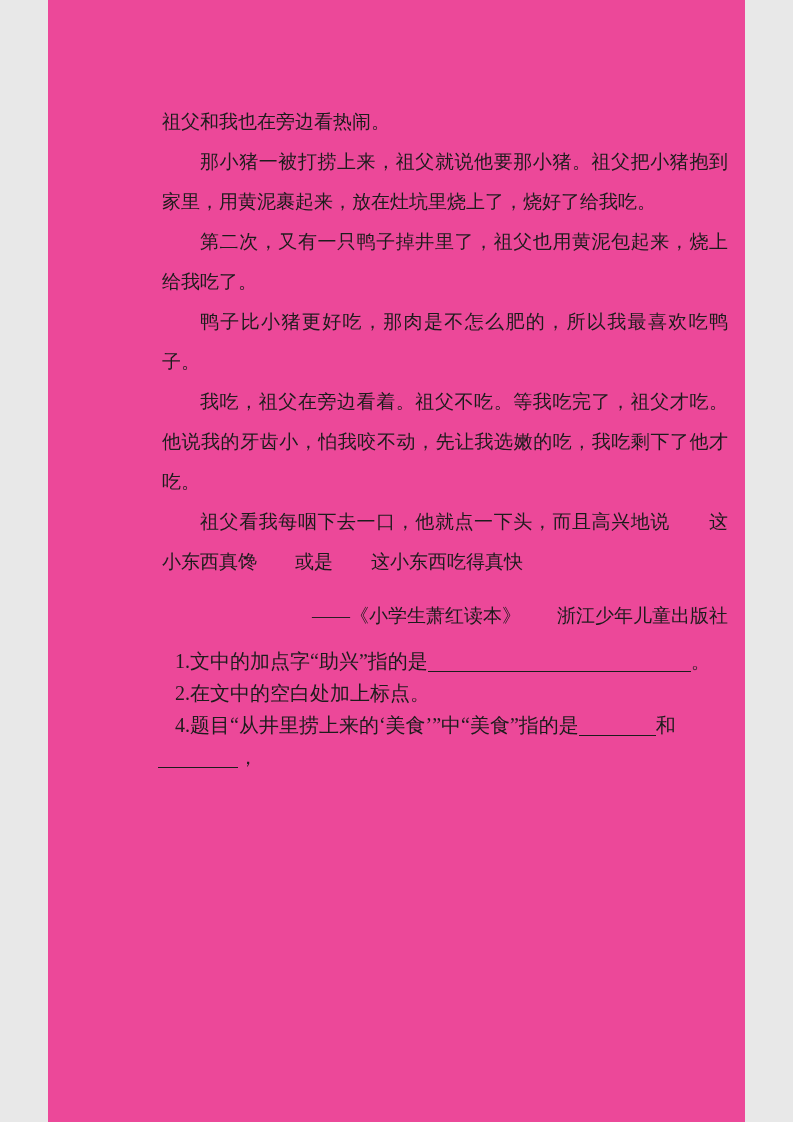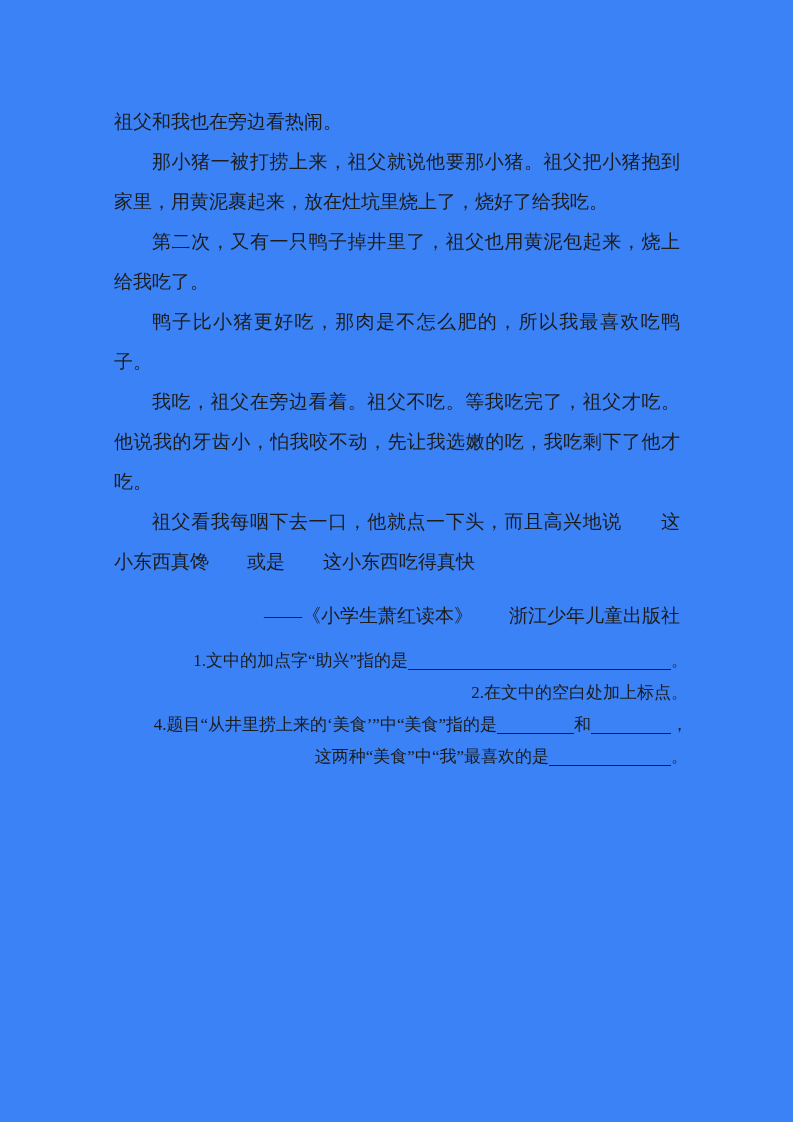--- a/index.html
+++ b/index.html
@@ -1,20 +1,20 @@
 <!DOCTYPE html>
 <html><head>
 <meta charset="utf-8">
 <style>
   html,body { margin:0; padding:0; background:#e8e8e8; }
   .page {
     position:relative;
-    width:793px; height:1122px;
+    width:697px; height:1122px;
     margin:0 auto;
-    background:#3b82f6;
+    background:#ec4899;
     color:#1c1c1c;
     font-family:"Liberation Serif","DejaVu Serif",serif;
     overflow:hidden;
   }
   .content {
     position:absolute;
     left:114px; top:102px;
     width:566px;
   }
   
@@ -33,23 +33,22 @@
     line-height:40px;
     text-align:right;
     white-space:nowrap;
   }
   .attribution .publisher { margin-left:36px; }
   
   .questions {
     margin-top:9px;
     margin-left:-4px;
     width:578px;
-    font-size:17px;
+    font-size:20px;
     line-height:32px;
-    text-align:right;
   }
   .question { text-indent:17px; }
   .question-cont { text-indent:0; }
   .blank {
     display:inline-block;
     height:20px;
     vertical-align:-4px;
     border-bottom:1px solid #1c1c1c;
   }
   .blank-q1  { width:263px; }
@@ -83,19 +82,16 @@
       </div>
 
       <div class="question">
         <span>2.在文中的空白处加上标点。</span>
       </div>
 
       <div class="question">
         <span>4.题目“从井里捞上来的‘美食’”中“美食”指的是</span><span class="blank blank-q3a"></span><span>和</span><span class="blank blank-q3b"></span><span>，</span>
       </div>
 
-      <div class="question-cont">
-        <span>这两种“美食”中“我”最喜欢的是</span><span class="blank blank-q3c"></span><span>。</span>
-      </div>
 
     </div>
   </div>
 </div>
 
 </body></html>

